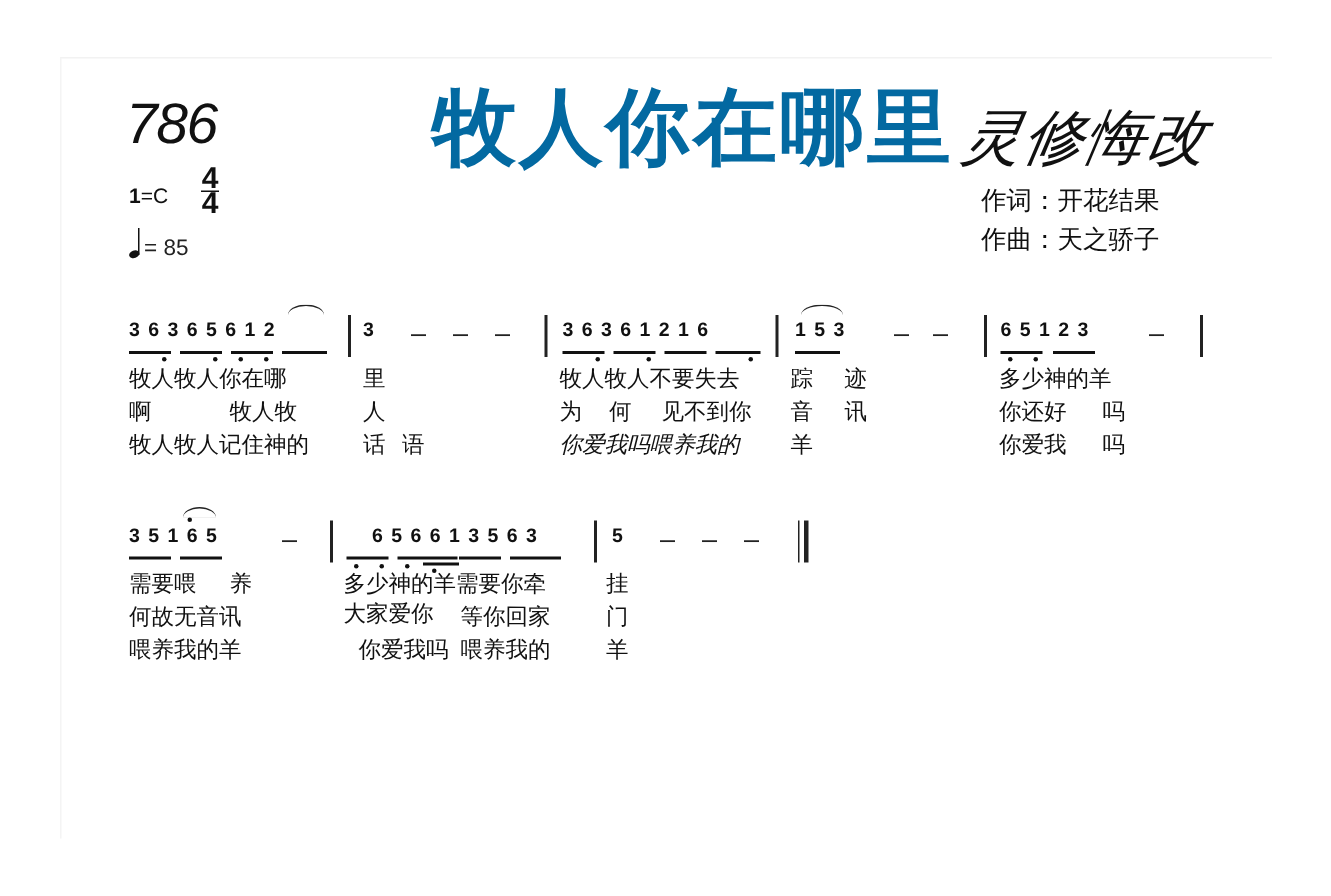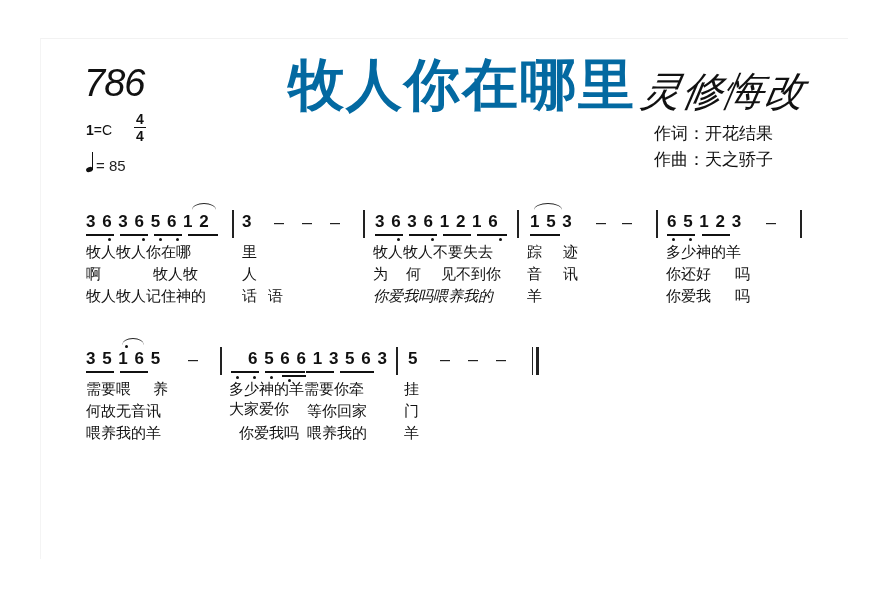--- a/index.html
+++ b/index.html
@@ -10,30 +10,30 @@
     .sheet {
       position: absolute; left: 40px; top: 38px; width: 807px; height: 520px;
       background: #ffffff; border-top: 1px solid #f2f2f2; border-left: 1px solid #f4f4f4;
     }
     .abs { position: absolute; white-space: nowrap; }
     .num786 { left: 84px; top: 62px; font-family: "Liberation Sans", sans-serif; font-style: italic; font-size: 38px; color: #111; letter-spacing: -1px; }
     .title { left: 288px; top: 48px; font-size: 56px; font-weight: bold; color: #0369a1; letter-spacing: 2px; }
     .subtitle { left: 642px; top: 64px; font-size: 40px; font-style: italic; color: #111; transform: skewX(-10deg); letter-spacing: 1px; }
     .key { left: 86px; top: 122px; font-family: "Liberation Sans", sans-serif; font-size: 14px; font-weight: bold; color: #111; }
     .key .c { font-weight: normal; }
-    .timesig { left: 134px; top: 112px; font-family: "Liberation Sans", sans-serif; font-weight: bold; font-size: 14px; line-height: 14px; text-align: center; width: 12px; }
+    .timesig { left: 134px; top: 112px; font-family: "Liberation Sans", sans-serif; font-weight: bold; font-size: 20px; line-height: 14px; text-align: center; width: 12px; }
     .timesig .bar { display:block; height: 1px; background:#111; margin: 1px 0; }
     .tempo { left: 86px; top: 152px; font-family: "Liberation Sans", sans-serif; font-size: 15px; color:#222; }
     .note-glyph { display:inline-block; position: relative; width: 10px; height: 22px; vertical-align: bottom; }
     .note-glyph .head { position:absolute; left:0; bottom:2px; width:7px; height:5px; background:#111; border-radius:50%; transform: rotate(-20deg); }
     .note-glyph .stem { position:absolute; left:6px; bottom:4px; width:1px; height:18px; background:#111; }
     .credits { left: 654px; font-size: 17px; color: #111; }
     .lyricist { top: 122px; }
     .composer { top: 148px; }
-    .notes { font-family: "Liberation Sans", sans-serif; font-weight: bold; font-size: 17px; position: absolute; white-space: nowrap; letter-spacing: 1px; }
+    .notes { font-family: "Liberation Sans", sans-serif; font-weight: bold; font-size: 13px; position: absolute; white-space: nowrap; letter-spacing: 1px; }
     .dash { font-family: "Liberation Sans", sans-serif; font-size: 18px; position: absolute; color:#222; }
     .barline { position: absolute; width: 1.5px; background: #222; }
     .ul { position: absolute; height: 2px; background: #111; }
     .dot { position: absolute; width: 3px; height: 3px; background: #111; border-radius: 50%; }
     .slur { position: absolute; border-top: 1.5px solid #222; border-radius: 50% 50% 0 0 / 100% 100% 0 0; height: 6px; }
     .lyric { position: absolute; font-size: 15px; white-space: nowrap; color:#111; }
   </style>
 </head>
 <body>
 

